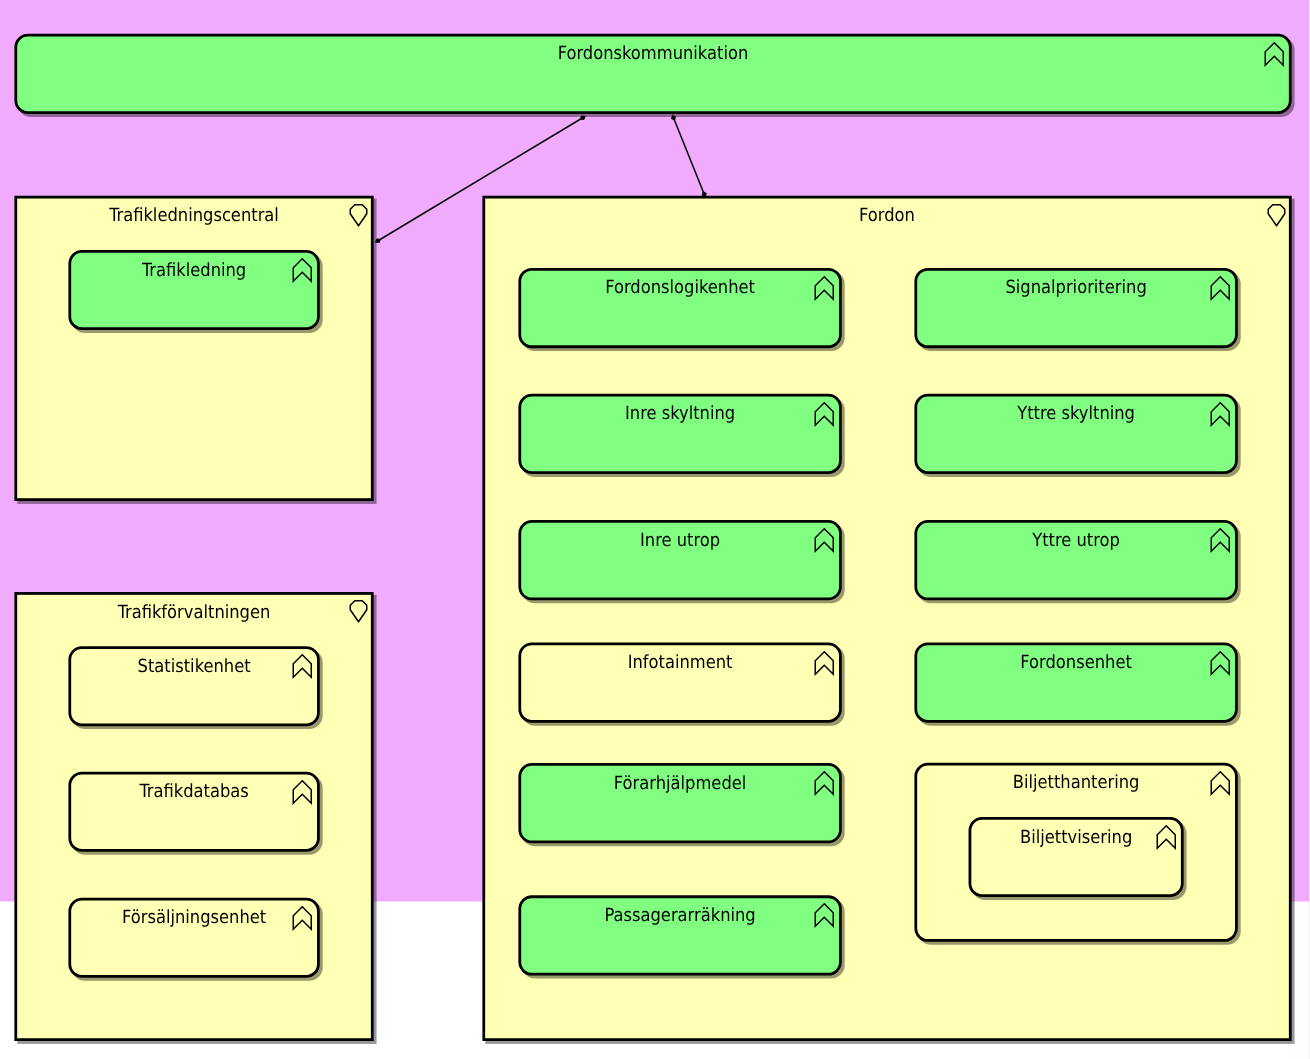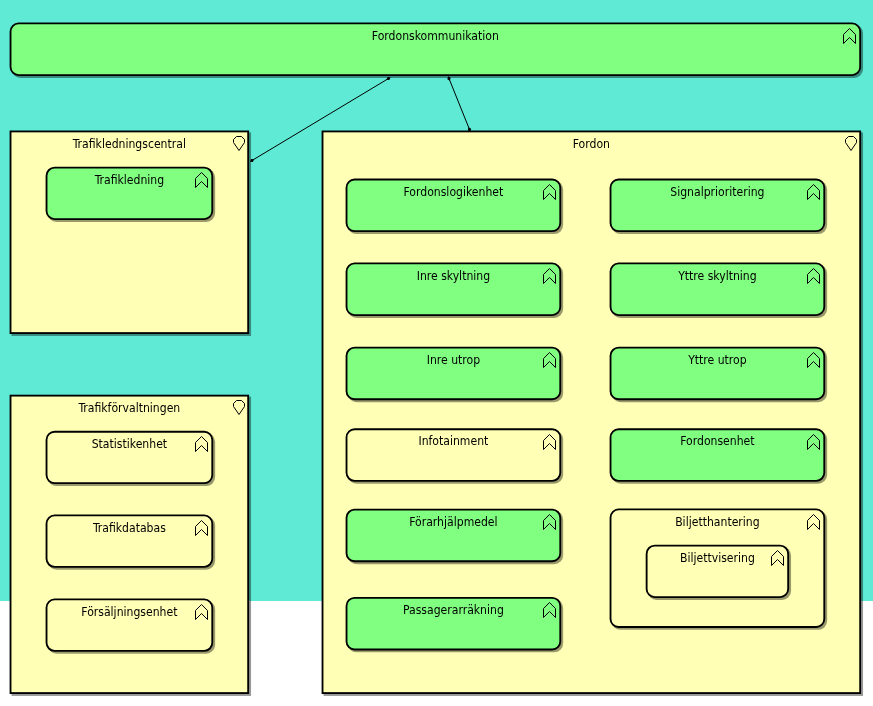--- a/index.html
+++ b/index.html
@@ -1,19 +1,19 @@
 <!DOCTYPE html>
 <html><head>
 <meta charset="utf-8">
 <title>Fordonskommunikation</title>
 <style>
   html,body{margin:0;padding:0;background:#ffffff;}
   body{width:873px;height:706px;overflow:hidden;
        font-family:"DejaVu Sans",sans-serif;}
-  #stage{position:relative;width:873px;height:601px;background:#5eead4;}
+  #stage{position:relative;width:873px;height:601px;background:#f0abfc;}
   svg#canvas{position:absolute;left:0;top:0;display:block;}
   text.node-label{font-family:"DejaVu Sans",sans-serif;font-stretch:condensed;
               font-size:12.1px;fill:#000000;text-anchor:middle;}
 </style>
 </head>
 <body>
 
 <div id="stage">
   <svg id="canvas" width="873" height="706" viewBox="0 0 873 706">
     <g id="shapes">

